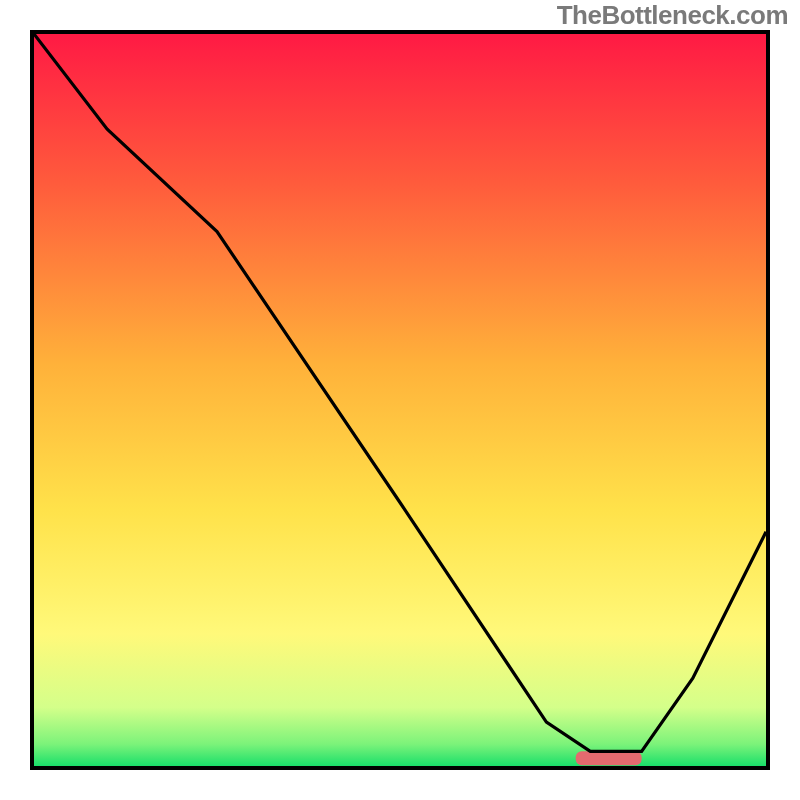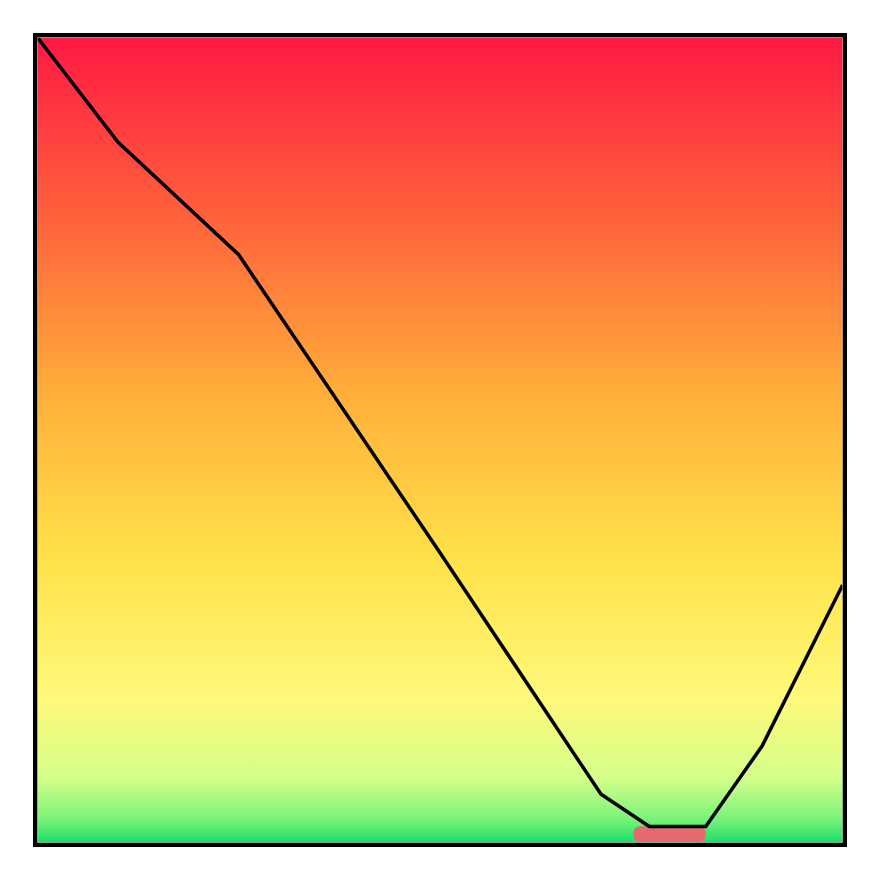--- a/index.html
+++ b/index.html
@@ -37,20 +37,21 @@
   svg.chart {
     width: 100%;
     height: 100%;
     display: block;
   }
 </style>
 </head>
 <body>
 
 <div class="frame">
+  <div class="watermark">TheBottleneck.com</div>
 
   <div class="plot-box">
     <svg class="chart" viewBox="0 0 732 732" preserveAspectRatio="none">
       <defs>
         <linearGradient id="bg-grad" x1="0" y1="0" x2="0" y2="1">
           <stop offset="0%" stop-color="#ff1a44"></stop>
           <stop offset="20%" stop-color="#ff5a3c"></stop>
           <stop offset="45%" stop-color="#ffb13a"></stop>
           <stop offset="65%" stop-color="#ffe24a"></stop>
           <stop offset="82%" stop-color="#fff97a"></stop>

